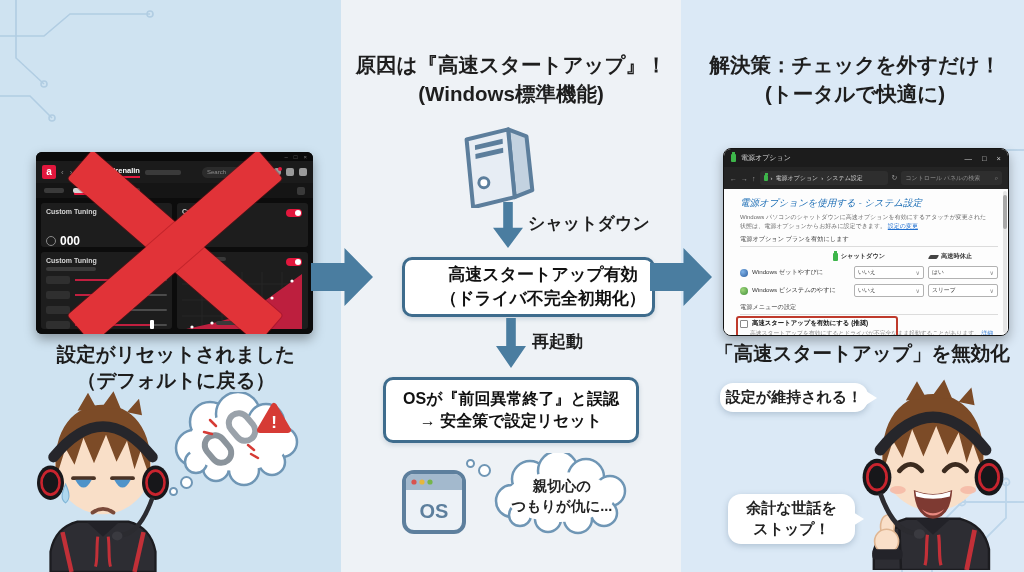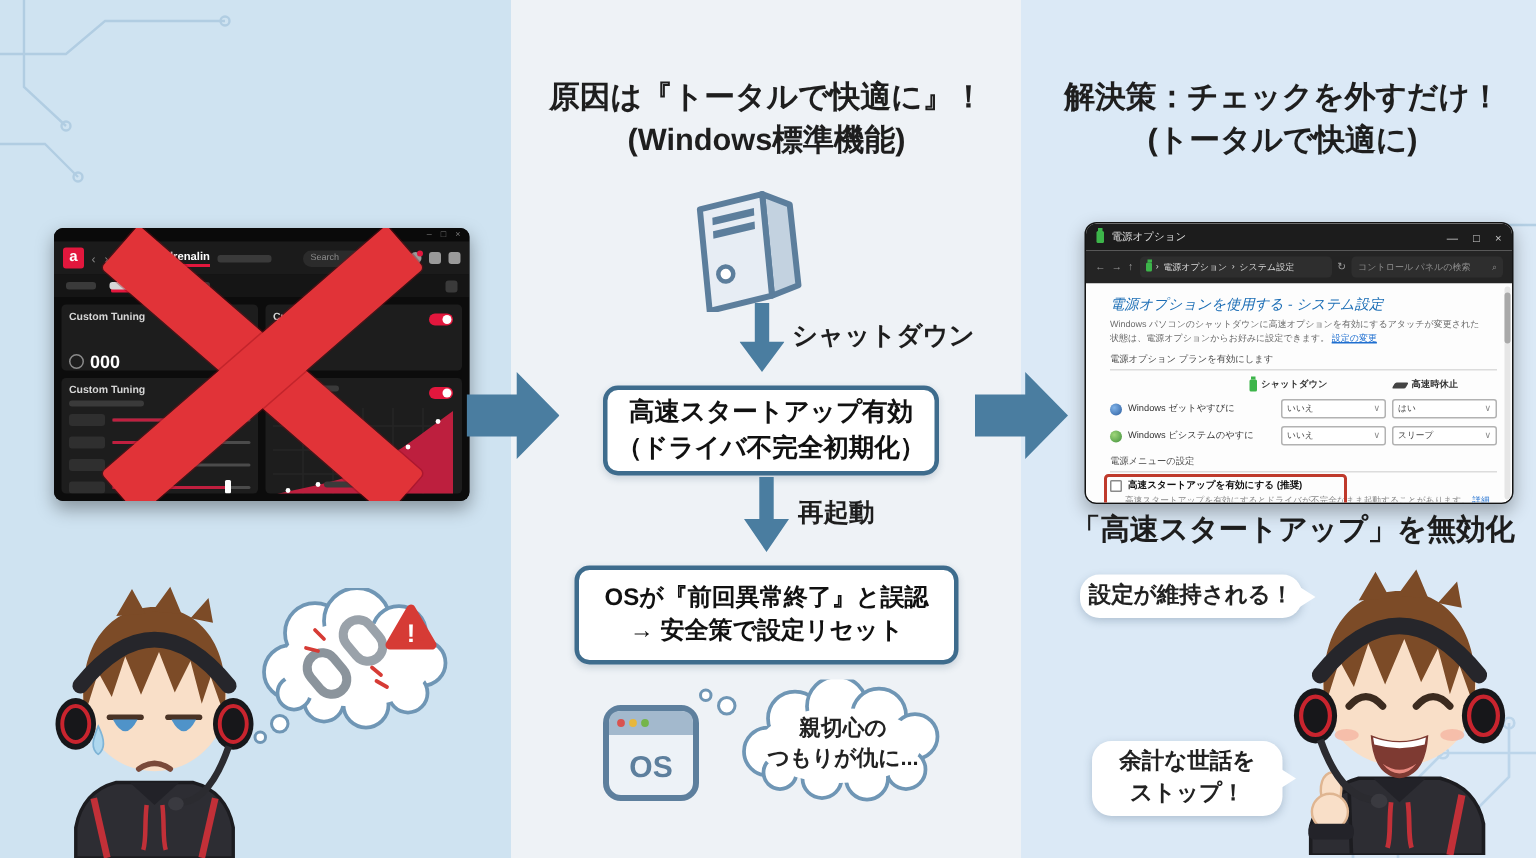--- a/index.html
+++ b/index.html
@@ -226,20 +226,22 @@
             </g>
           <path d="M0,62 H120" stroke="#3a3a3a" stroke-width="1.5"></path>
         </svg>
         <div class="sk" style="position:absolute;bottom:4px;left:30%;width:34px;height:4px;"></div>
       </div>
     </div>
     <div class="x-bar" style="transform:translate(-50%,-50%) rotate(41deg);"></div>
     <div class="x-bar" style="transform:translate(-50%,-50%) rotate(-41deg);"></div>
   </div>
 
+  <div class="caption" style="left:30px;top:341px;width:292px;font-size:19.5px;">設定がリセットされました
+（デフォルトに戻る）</div>
 
   <svg class="abs" style="left:28px;top:388px;" width="150" height="184" viewBox="0 0 200 245">
     <path d="M30,245 L30,218 Q36,186 66,178 L134,178 Q164,186 170,218 L170,245 Z" fill="#2d2d33" stroke="#1c1c20" stroke-width="3"></path>
     <path d="M46,192 L58,245" stroke="#c23038" stroke-width="6"></path>
     <path d="M154,192 L142,245" stroke="#c23038" stroke-width="6"></path>
     <path d="M78,178 L100,198 L122,178 Z" fill="#222228"></path>
     <path d="M93,198 C91,215 93,228 90,238" stroke="#c23038" stroke-width="4" fill="none"></path>
     <path d="M107,198 C109,215 107,228 110,238" stroke="#c23038" stroke-width="4" fill="none"></path>
     <circle cx="100" cy="104" r="64" fill="#f9dfc8"></circle>
     <path d="M38,118 C30,52 64,22 100,22 C136,22 170,52 162,118 L150,84 L142,108 L132,70 L118,98 L104,62 L88,100 L74,66 L62,102 L50,80 Z" fill="#7c4b27"></path>
@@ -285,36 +287,36 @@
         <path d="M92,66 L85,62"></path>
     </g>
     <path d="M108,14 L122,38 L94,38 Z" fill="#d63b35" stroke="#d63b35" stroke-width="6" stroke-linejoin="round"></path>
     <text x="108" y="36" font-size="17" font-weight="bold" fill="#fff" text-anchor="middle">!</text>
   </svg>
   <div class="dotc" style="left:180px;top:476px;width:9px;height:9px;"></div>
   <div class="dotc" style="left:169px;top:487px;width:5px;height:5px;"></div>
 
   <div class="big-arrow" style="left:311px;top:248px;"></div>
 
-  <div class="panel-title" style="left:348px;top:50px;width:326px;font-size:20.5px;">原因は『トータルで快適に』！
+  <div class="panel-title" style="left:348px;top:50px;width:326px;font-size:20.5px;">原因は『高速スタートアップ』！
 (Windows標準機能)</div>
 
   <svg class="abs" style="left:452px;top:124px;" width="90" height="84" viewBox="0 0 90 84">
     <g transform="rotate(-3 45 42)">
       <polygon points="58,6 76,14 79,68 61,74" fill="#c3d2e0" stroke="#5c7e9c" stroke-width="4" stroke-linejoin="round"></polygon>
       <polygon points="16,14 58,6 61,74 19,82" fill="#e7edf4" stroke="#5c7e9c" stroke-width="4" stroke-linejoin="round"></polygon>
       <polygon points="24,20 52,15 52,20 24,25" fill="#5c7e9c"></polygon>
       <polygon points="24,29 52,24 52,29 24,34" fill="#5c7e9c"></polygon>
       <circle cx="31" cy="58" r="5" fill="#fff" stroke="#5c7e9c" stroke-width="3"></circle>
     </g>
   </svg>
   <div class="down-arrow" style="left:493px;top:202px;height:46px;"></div>
   <div class="arrow-label" style="left:528px;top:212px;font-size:17px;">シャットダウン</div>
 
-  <div class="flow-box" style="left:402px;top:257px;width:218px;height:54px;font-size:17px;">高速スタートアップ有効
+  <div class="flow-box" style="left:402px;top:257px;width:218px;height:54px;font-size:17px;padding-left:29px;">高速スタートアップ有効
 （ドライバ不完全初期化）</div>
 
   <div class="down-arrow" style="left:496px;top:318px;height:50px;"></div>
   <div class="arrow-label" style="left:532px;top:330px;font-size:17px;">再起動</div>
 
   <div class="flow-box" style="left:383px;top:377px;width:250px;height:60px;font-size:16px;">OSが『前回異常終了』と誤認
 → 安全策で設定リセット</div>
 
   <svg class="abs" style="left:402px;top:470px;" width="64" height="64" viewBox="0 0 64 64">
     <rect x="2" y="2" width="60" height="60" rx="10" fill="#edf2f7" stroke="#5d7f9d" stroke-width="4"></rect>

